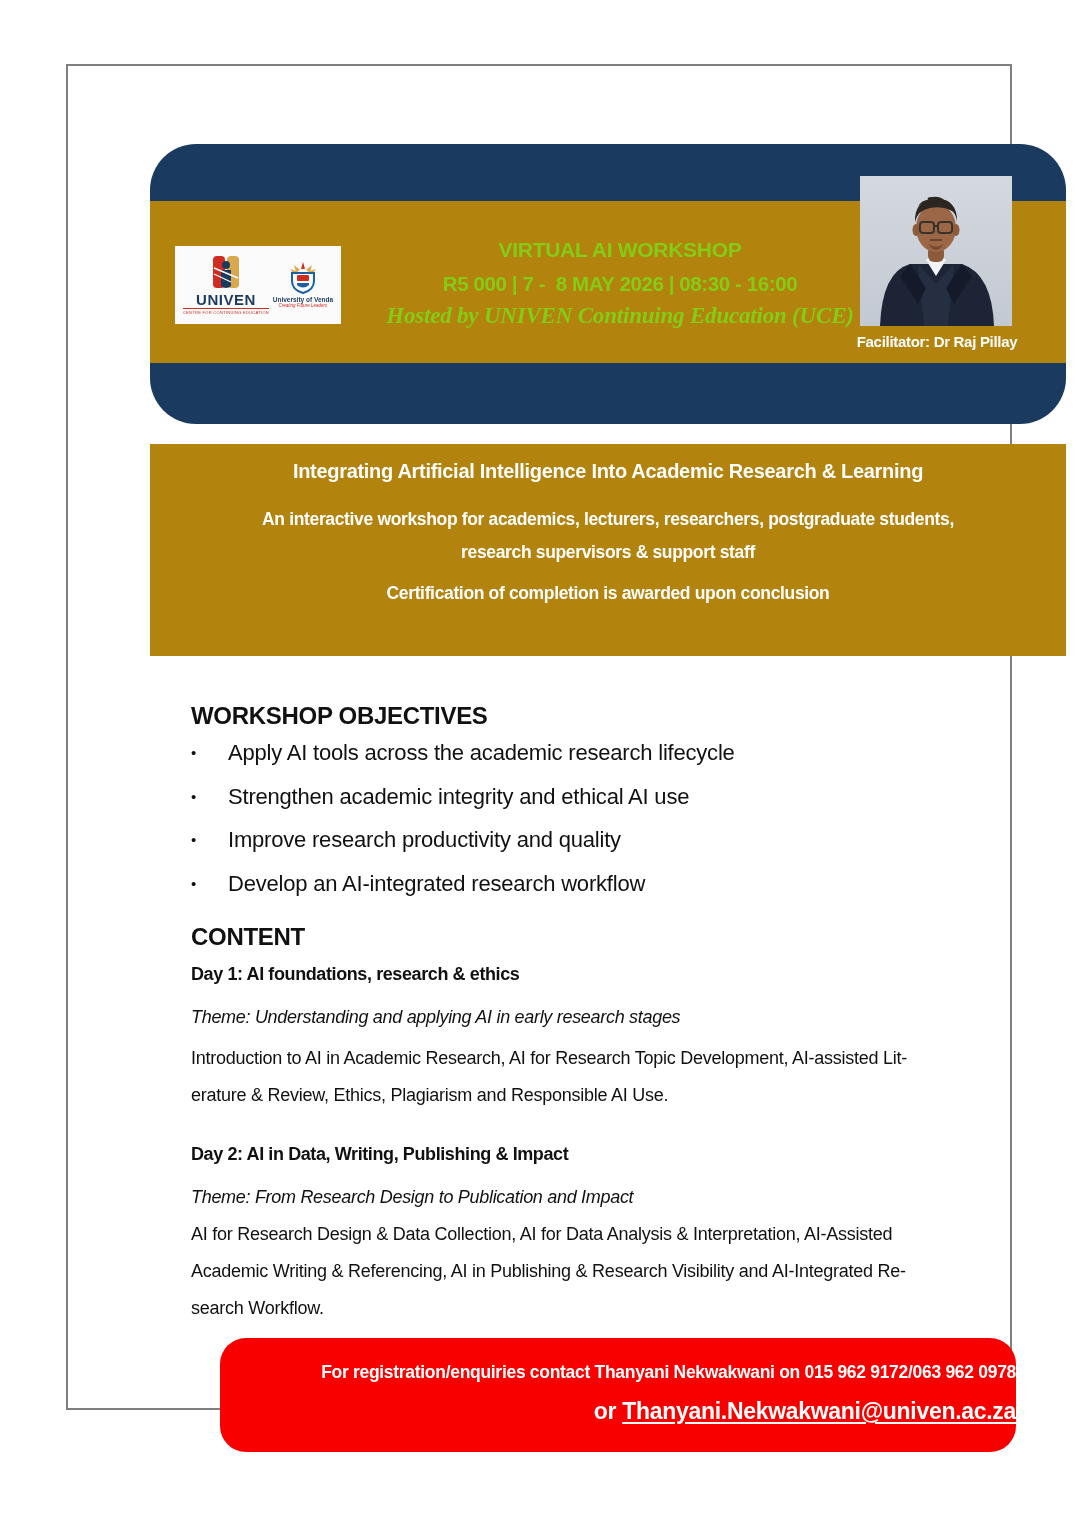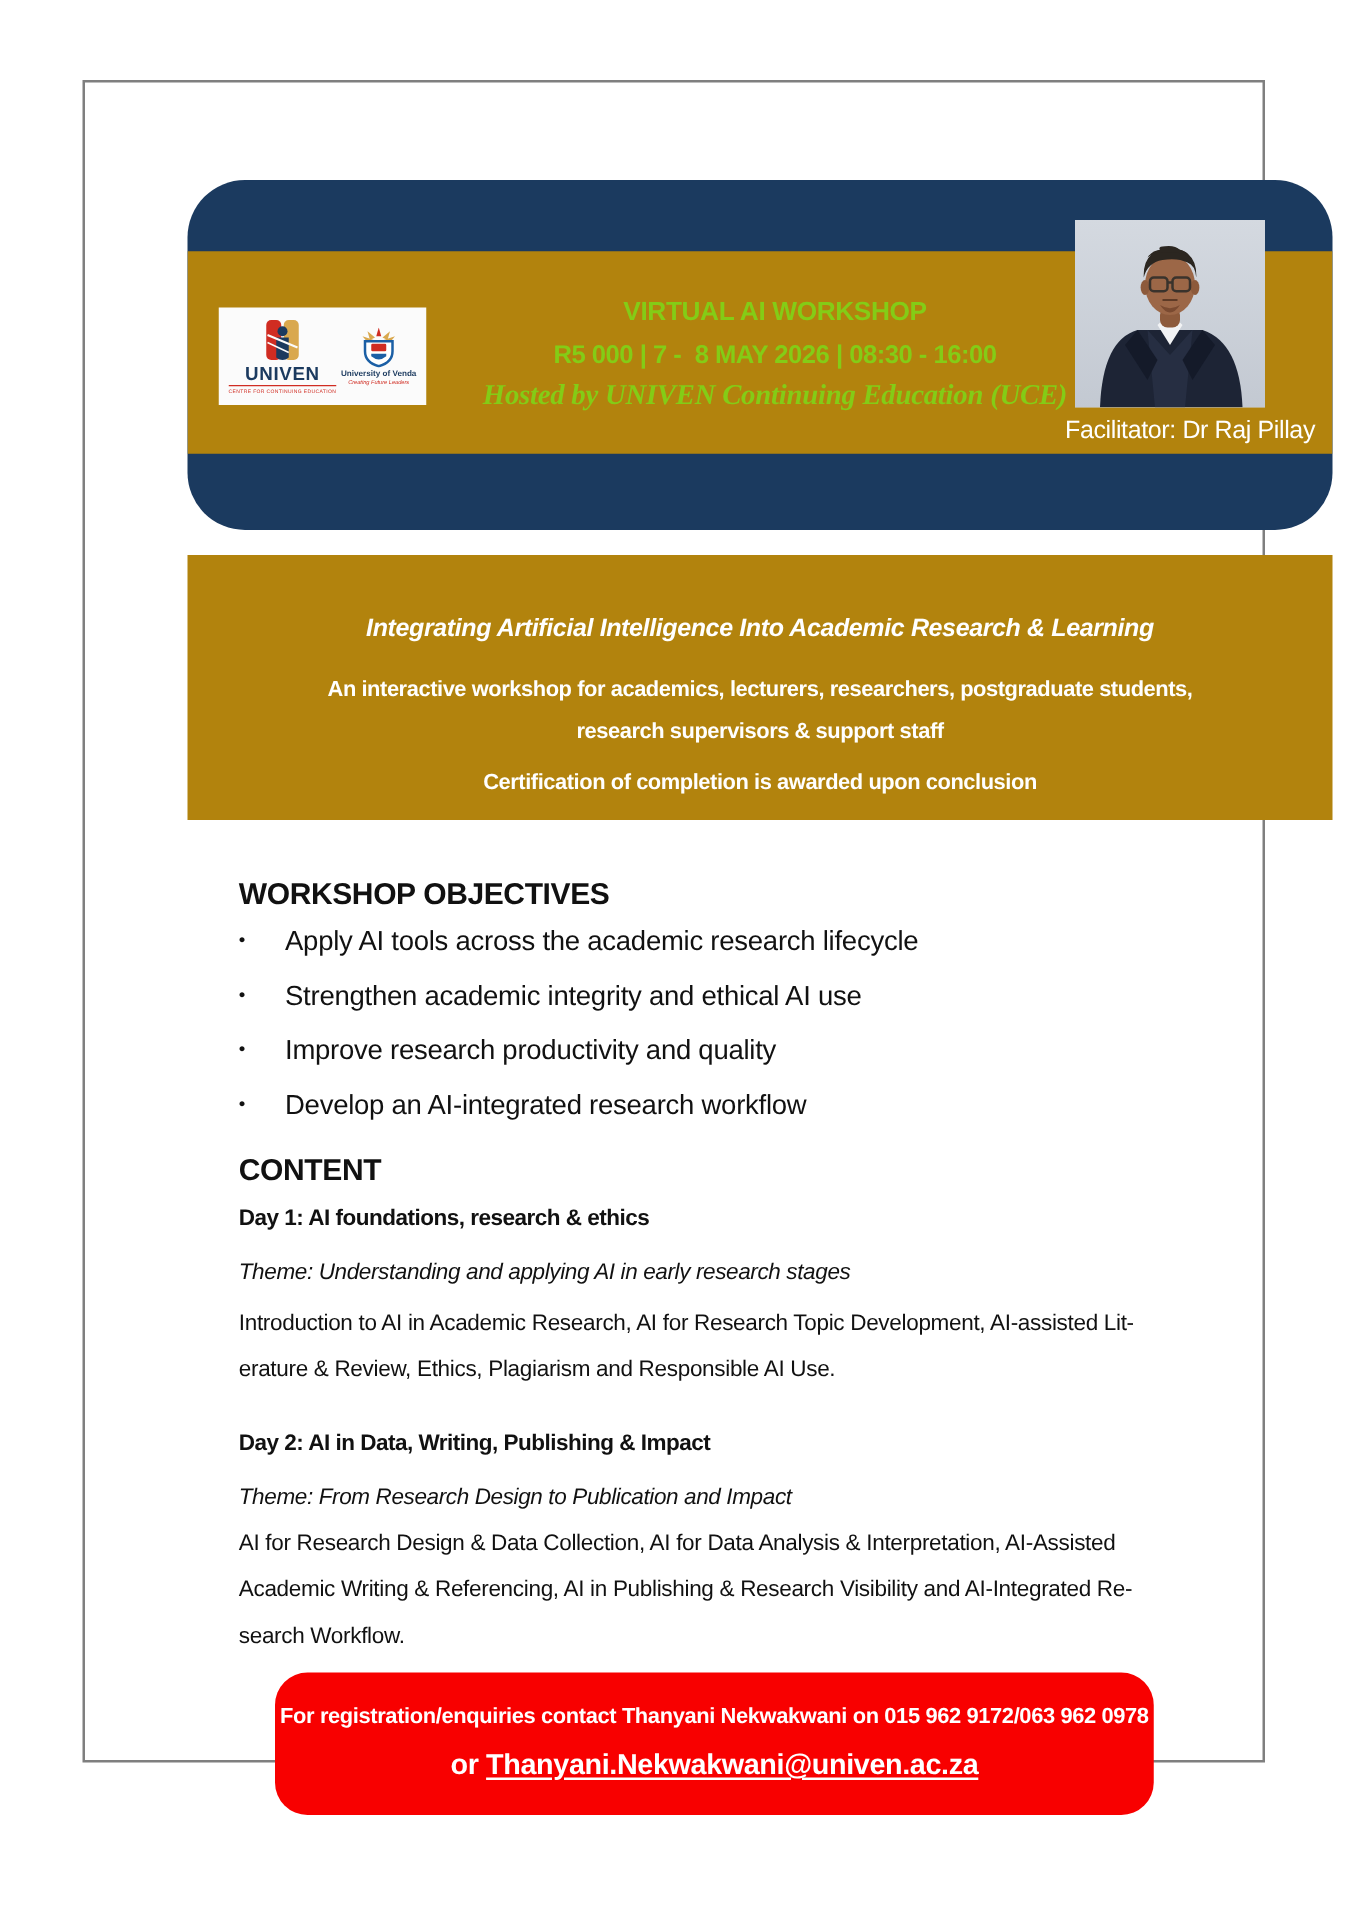--- a/index.html
+++ b/index.html
@@ -40,29 +40,29 @@
   .ht-title { font-size:21px; font-weight:bold; letter-spacing:-0.3px; white-space:nowrap; }
   .ht-details { font-size:20.5px; font-weight:bold; letter-spacing:-0.4px; margin-top:10px; white-space:pre; }
   .ht-hosted { font-family:"Liberation Serif", serif; font-style:italic; font-weight:bold; font-size:23px; margin-top:7px; white-space:nowrap; letter-spacing:-0.2px; }
 
   .photo {
     position:absolute; left:710px; top:32px; width:152px; height:150px;
     background:#cdd3db; overflow:hidden;
   }
   .caption {
     position:absolute; left:702px; top:189px; width:170px; text-align:center;
-    color:#ffffff; font-weight:normal; font-size:20px; letter-spacing:-0.3px; white-space:nowrap;
+    color:#ffffff; font-weight:bold; font-size:15px; letter-spacing:-0.3px; white-space:nowrap;
   }
 
   
   .banner {
     position:absolute; left:82px; top:378px; width:916px; height:212px;
     background:#b2830d; color:#ffffff; text-align:center;
   }
-  .bn-title { padding-top:48px; font-size:20px; font-weight:bold; font-style:italic; letter-spacing:-0.3px; white-space:nowrap; }
+  .bn-title { padding-top:16px; font-size:20px; font-weight:bold; letter-spacing:-0.3px; white-space:nowrap; }
   .bn-sub1 { margin-top:26px; font-size:17.5px; font-weight:bold; letter-spacing:-0.35px; white-space:nowrap; }
   .bn-sub2 { margin-top:12px; font-size:17.5px; font-weight:bold; letter-spacing:-0.35px; white-space:nowrap; }
   .bn-note { margin-top:20px; font-size:17.5px; font-weight:bold; letter-spacing:-0.35px; white-space:nowrap; }
 
   
   .sec-heading {
     position:absolute; left:123px; color:#111111; font-weight:bold; font-size:24px; letter-spacing:-0.3px;
   }
   #objectives-heading { top:636px; }
   #content-heading { top:857px; }
@@ -78,22 +78,22 @@
   .theme-line { position:absolute; left:123px; color:#111111; font-style:italic; font-size:18px; letter-spacing:-0.3px; white-space:nowrap; }
   #theme1 { top:941px; }
   #theme2 { top:1121px; }
   .para { position:absolute; left:123px; color:#111111; font-size:18px; letter-spacing:-0.25px; }
   .para div { white-space:nowrap; line-height:37px; }
   #para1 { top:974px; }
   #para2 { top:1150px; }
 
   
   .contact {
-    position:absolute; left:152px; top:1272px; width:703px; height:114px;
-    background:#f80000; border-radius:26px; color:#ffffff; text-align:center;
+    position:absolute; left:152px; top:1272px; width:796px; height:114px;
+    background:#f80000; border-radius:26px; color:#ffffff; text-align:right;
   }
   .ct-line1 { padding-top:24px; font-size:17.5px; font-weight:bold; letter-spacing:-0.3px; white-space:nowrap; }
   .ct-line2 { margin-top:15px; font-size:23px; font-weight:bold; letter-spacing:-0.3px; white-space:nowrap; }
   .ct-email { text-decoration:underline; text-underline-offset:3px; cursor:pointer; }
 </style>
 </head>
 <body>
 
 <div class="page-frame">
 

